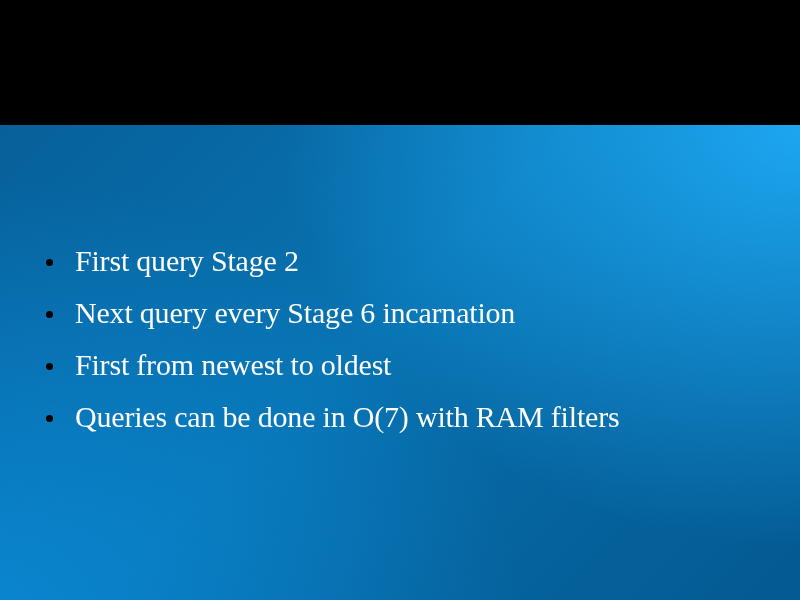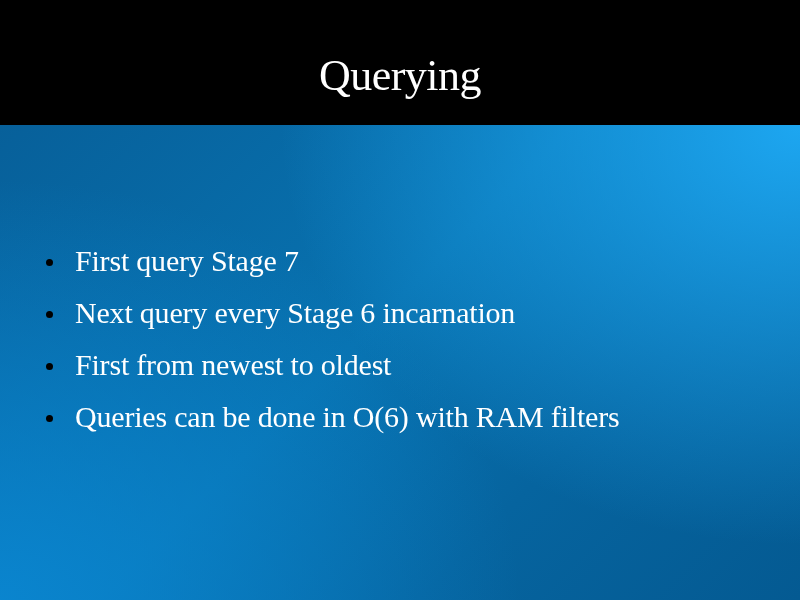--- a/index.html
+++ b/index.html
@@ -73,37 +73,34 @@
     .bullet-text {
       position: absolute;
       left: 35px;
       top: 0;
     }
   </style>
 </head>
 <body>
 
 <div class="slide">
-  <div class="header">
-    <div class="title">Querying</div>
-  </div>
 
   <div class="body-area"></div>
 
   <ul class="bullets">
     <li class="bullet-item">
       <span class="bullet-dot"></span>
-      <span class="bullet-text">First query Stage 7</span>
+      <span class="bullet-text">First query Stage 2</span>
     </li>
     <li class="bullet-item">
       <span class="bullet-dot"></span>
       <span class="bullet-text">Next query every Stage 6 incarnation</span>
     </li>
     <li class="bullet-item">
       <span class="bullet-dot"></span>
       <span class="bullet-text">First from newest to oldest</span>
     </li>
     <li class="bullet-item">
       <span class="bullet-dot"></span>
-      <span class="bullet-text">Queries can be done in O(6) with RAM filters</span>
+      <span class="bullet-text">Queries can be done in O(7) with RAM filters</span>
     </li>
   </ul>
 </div>
 
 </body></html>

